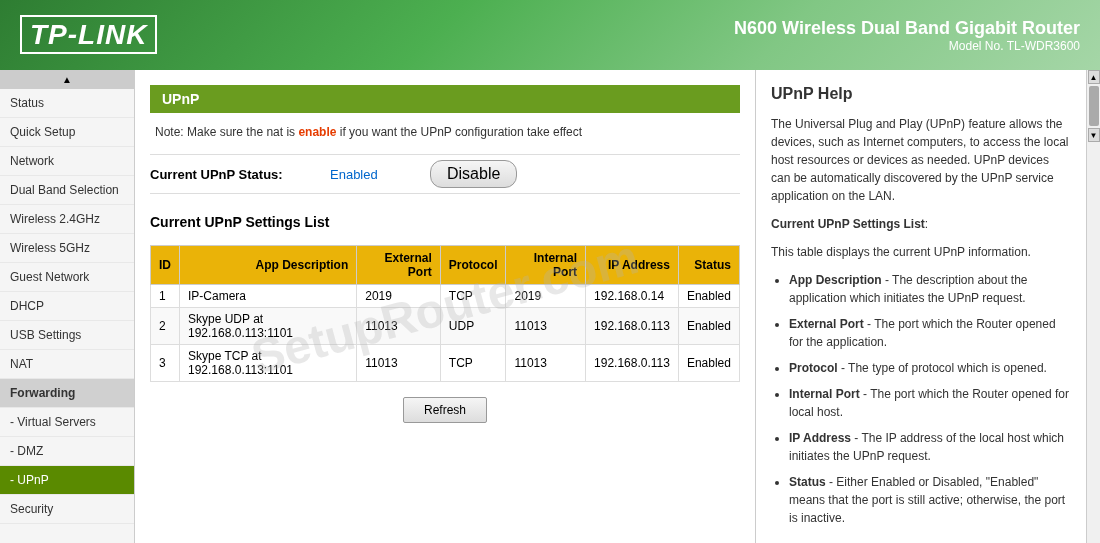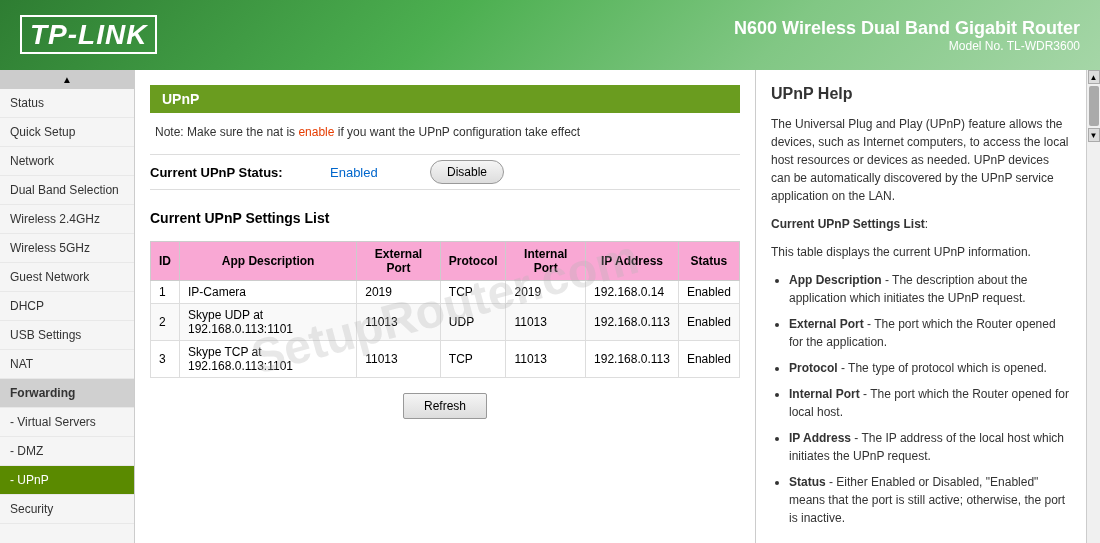--- a/index.html
+++ b/index.html
@@ -111,21 +111,21 @@
     }
 
     .note-text {
       font-size: 12px;
       color: #333;
       margin-bottom: 15px;
       padding: 0 5px;
     }
     .note-text .enable-link {
       color: #e63c00;
-      font-weight: normal;
+      font-weight: bold;
     }
 
     .status-row {
       display: flex;
       align-items: center;
       margin-bottom: 15px;
       padding: 5px 0;
       border-top: 1px solid #ddd;
       border-bottom: 1px solid #ddd;
     }
@@ -138,42 +138,42 @@
       color: #0066cc;
       font-size: 13px;
       margin-right: 20px;
       min-width: 80px;
     }
     .disable-btn {
       background: linear-gradient(to bottom, #f5f5f5, #ddd);
       border: 1px solid #999;
       padding: 4px 16px;
       cursor: pointer;
-      font-size: 12px;
+      font-size: 16px;
       border-radius: 12px;
     }
 
     .settings-list-title {
       font-size: 14px;
       font-weight: bold;
       margin-bottom: 10px;
       padding: 5px 0;
     }
 
     .upnp-table {
       width: 100%;
       border-collapse: collapse;
       margin-bottom: 15px;
       font-size: 12px;
     }
     .upnp-table th {
-      background: #f9a8d4;
+      background: #eab308;
       border: 1px solid #ccc;
       padding: 5px 8px;
-      text-align: center;
+      text-align: right;
       font-weight: bold;
     }
     .upnp-table td {
       border: 1px solid #ddd;
       padding: 4px 8px;
     }
     .upnp-table tr:nth-child(even) { background: #f9f9f9; }
 
     .watermark {
       position: absolute;

